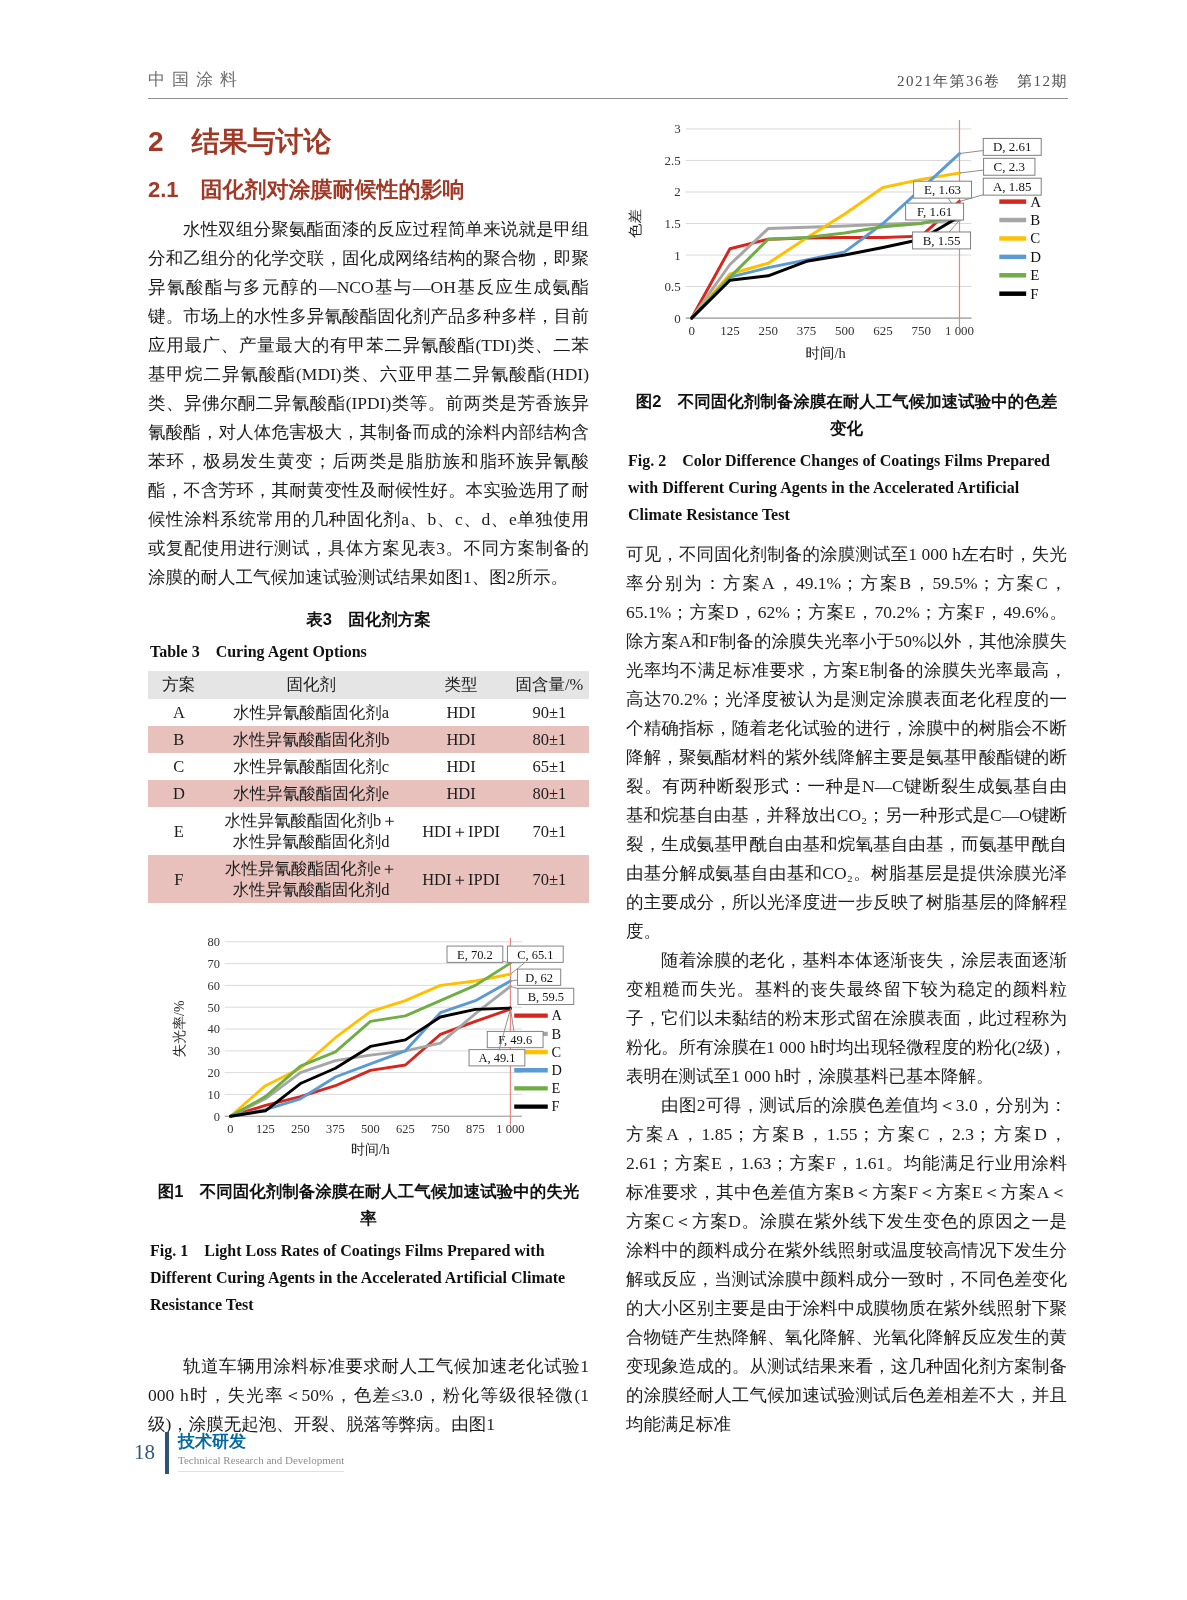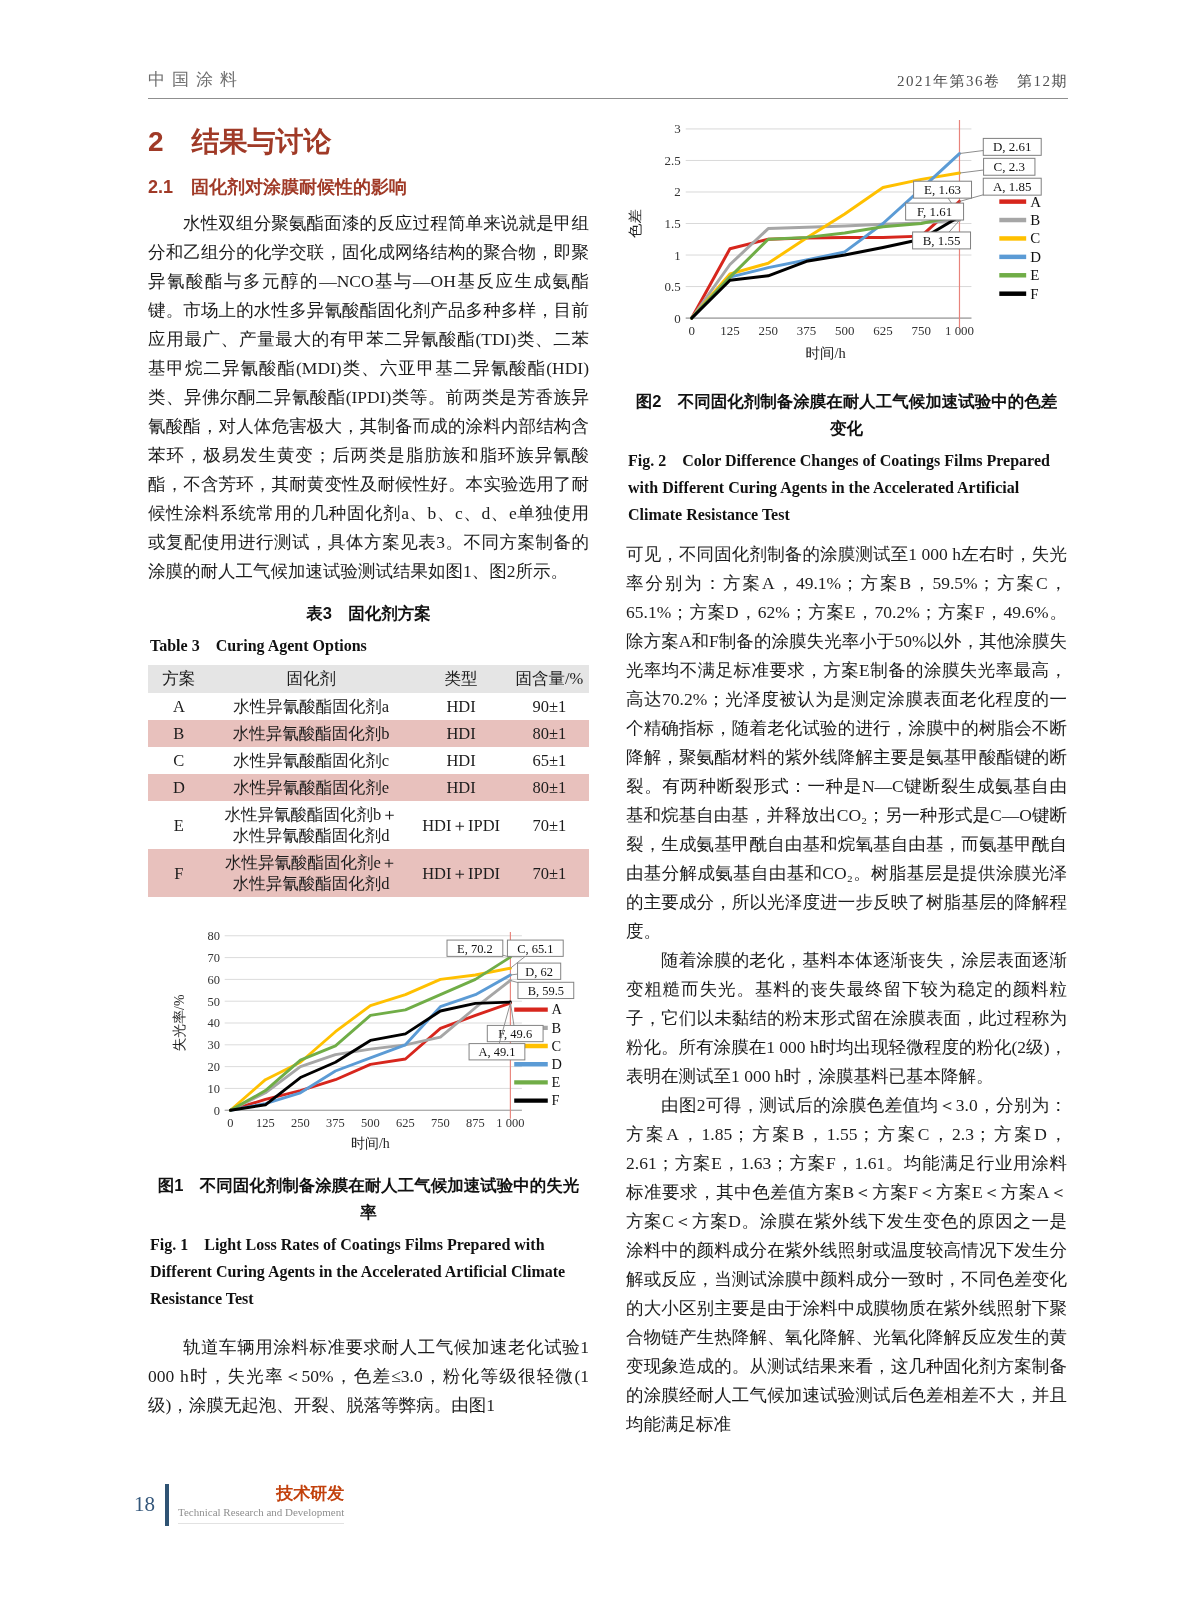--- a/index.html
+++ b/index.html
@@ -10,38 +10,38 @@
   }
   .content{position:absolute;left:148px;top:68px;width:920px;}
   .pg-header{display:flex;justify-content:space-between;align-items:flex-end;
     border-bottom:1.5px solid #8f8f8f;padding-bottom:7px;}
   .journal{font-size:17px;letter-spacing:7px;color:#6e6e6e;}
   .issue{font-size:15px;color:#4f4f4f;letter-spacing:1.5px;}
   .columns{display:flex;gap:37px;margin-top:14px;}
   .col{width:441px;}
   h1.sec{font-family:"Liberation Sans",sans-serif;font-weight:bold;font-size:28px;
     color:#A03A27;margin:10px 0 2px 0;}
-  h2.sec{font-family:"Liberation Sans",sans-serif;font-weight:bold;font-size:18px;
+  h2.sec{font-family:"Liberation Sans",sans-serif;font-weight:bold;font-size:22px;
     color:#A03A27;margin:14px 0 10px 0;}
   p.body{font-size:17.5px;line-height:29px;text-align:justify;margin:0;}
   p.indent{text-indent:2em;}
   .cap-zh{font-family:"Liberation Sans",sans-serif;font-weight:bold;font-size:16.5px;
     text-align:center;line-height:27px;margin:14px 6px 2px 6px;color:#111;}
   .cap-en{font-family:"Liberation Serif",serif;font-weight:bold;font-size:16px;
     text-align:left;line-height:27px;margin:5px 2px 6px 2px;color:#111;}
   table.curing{width:100%;border-collapse:collapse;font-size:16.5px;margin-top:2px;}
   table.curing th{background:#e5e5e5;font-weight:normal;padding:3px 2px;text-align:center;line-height:22px;}
   table.curing td{padding:3px 2px;text-align:center;line-height:21px;background:#ffffff;}
   table.curing tr.alt td{background:#E8C1BD;}
   td.agent-cell{white-space:pre-line;}
   svg.chart{display:block;width:441px;height:auto;margin:10px auto 0 auto;}
-  .pg-footer{position:absolute;left:134px;top:1484px;display:flex;align-items:flex-start;}
+  .pg-footer{position:absolute;left:134px;top:1432px;display:flex;align-items:flex-start;}
   .pg-num{font-size:21px;color:#33567A;margin-top:8px;}
   .foot-bar{width:4px;height:42px;background:#2F5373;margin:0 9px 0 10px;}
-  .foot-zh{font-family:"Liberation Sans",sans-serif;font-weight:bold;font-size:17px;color:#c2410c;line-height:20px;text-align:right;}
+  .foot-zh{font-family:"Liberation Sans",sans-serif;font-weight:bold;font-size:17px;color:#0369a1;line-height:20px;}
   .foot-en{font-size:11px;color:#8f8f8f;line-height:16px;border-bottom:1px solid #e2e2e2;padding-bottom:3px;}
 </style>
 </head>
 <body>
 
 <div class="page">
   <div class="content">
 
     <div class="pg-header">
       <span class="journal">中国涂料</span>
@@ -173,21 +173,21 @@
             <line x1="378" y1="99.16" x2="383" y2="132" stroke="#8c8c8c" stroke-width="1"></line>
             <rect x="353.9" y="123.5" width="58.199999999999996" height="17" fill="#ffffff" stroke="#7f7f7f" stroke-width="1"></rect>
             <text x="383" y="136.5" text-anchor="middle" font-size="13" fill="#111">F, 49.6</text>
             <line x1="378" y1="100.29749999999999" x2="364" y2="151" stroke="#8c8c8c" stroke-width="1"></line>
             <rect x="334.9" y="142.5" width="58.199999999999996" height="17" fill="#ffffff" stroke="#7f7f7f" stroke-width="1"></rect>
             <text x="364" y="155.5" text-anchor="middle" font-size="13" fill="#111">A, 49.1</text>
           </svg>
         <div class="cap-zh">图1　不同固化剂制备涂膜在耐人工气候加速试验中的失光率</div>
         <div class="cap-en">Fig. 1　Light Loss Rates of Coatings Films Prepared with Different Curing Agents in the Accelerated Artificial Climate Resistance Test</div>
 
-        <p class="body indent" style="margin-top:21px">轨道车辆用涂料标准要求耐人工气候加速老化试验1 000 h时，失光率＜50%，色差≤3.0，粉化等级很轻微(1级)，涂膜无起泡、开裂、脱落等弊病。由图1</p>
+        <p class="body indent" style="margin-top:34px">轨道车辆用涂料标准要求耐人工气候加速老化试验1 000 h时，失光率＜50%，色差≤3.0，粉化等级很轻微(1级)，涂膜无起泡、开裂、脱落等弊病。由图1</p>
       </div>
 
       <div class="col">
         <svg class="chart" id="fig2-svg" style="margin-top:4px" viewBox="0 0 443 258">
             <line x1="60" x2="347" y1="202" y2="202" stroke="#d9d9d9" stroke-width="1"></line>
             <text x="55" y="206.5" text-anchor="end" font-size="13" fill="#333">0</text>
             <line x1="60" x2="347" y1="170.33333333333334" y2="170.33333333333334" stroke="#d9d9d9" stroke-width="1"></line>
             <text x="55" y="174.83333333333334" text-anchor="end" font-size="13" fill="#333">0.5</text>
             <line x1="60" x2="347" y1="138.66666666666666" y2="138.66666666666666" stroke="#d9d9d9" stroke-width="1"></line>
             <text x="55" y="143.16666666666666" text-anchor="end" font-size="13" fill="#333">1</text>

